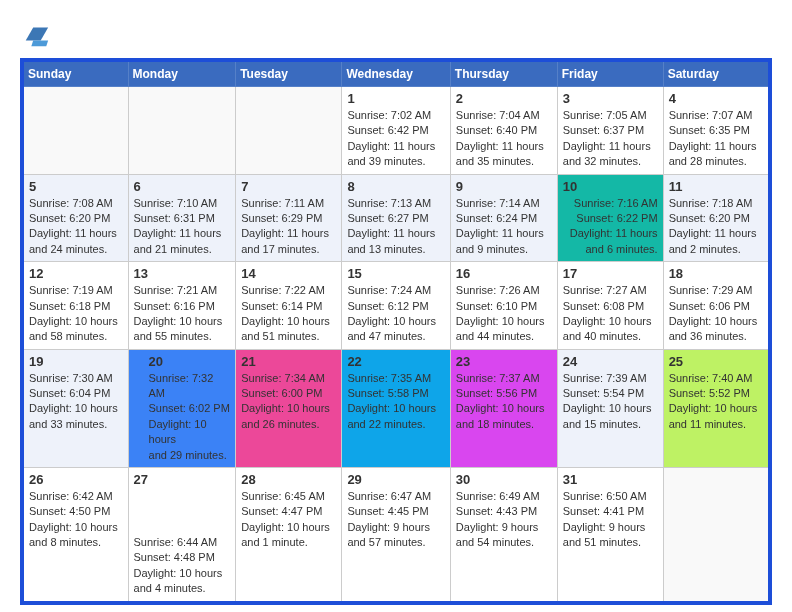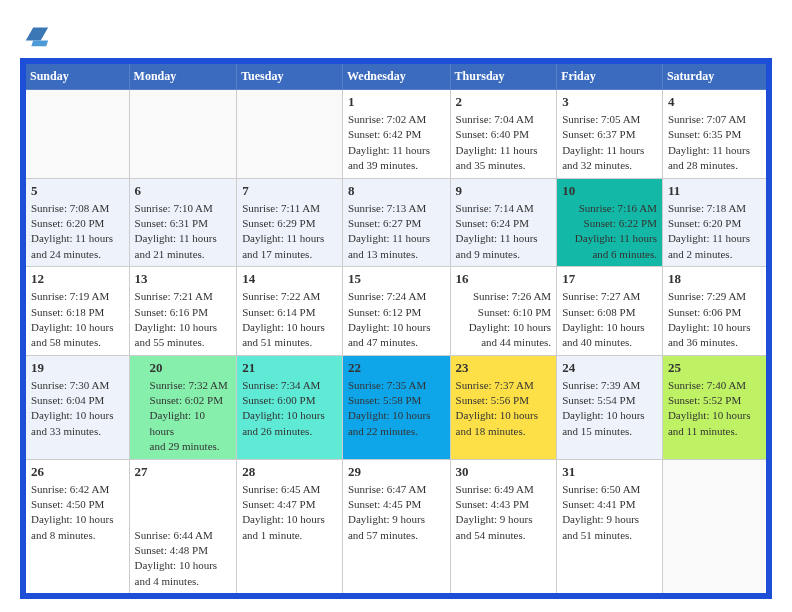--- a/index.html
+++ b/index.html
@@ -45,22 +45,21 @@
       color: #333;
       line-height: 1.1;
     }
     .location {
       font-size: 15px;
       color: #333;
     }
     .calendar {
       width: 100%;
       border-collapse: collapse;
-      border: 6px solid #1d4ed8;
-      font-family: Liberation Serif, serif;
+      border: 4px solid #1d4ed8;
     }
     .calendar th {
       background: #3a6bbf;
       color: #fff;
       font-size: 12px;
       font-weight: bold;
       padding: 5px 4px;
       text-align: left;
       border: 1px solid #5580c8;
     }
@@ -238,21 +237,21 @@
           </td>
           <td>
             <span class="day-num">15</span>
             <div class="day-info" style="white-space: pre-line;">Sunrise: 7:24 AM
 Sunset: 6:12 PM
 Daylight: 10 hours
 and 47 minutes.</div>
           </td>
           <td>
             <span class="day-num">16</span>
-            <div class="day-info" style="white-space: pre-line; text-align: right;">Sunrise: 7:26 AM
+            <div class="day-info" style="white-space: pre-line;">Sunrise: 7:26 AM
 Sunset: 6:10 PM
 Daylight: 10 hours
 and 44 minutes.</div>
           </td>
           <td>
             <span class="day-num">17</span>
             <div class="day-info" style="white-space: pre-line;">Sunrise: 7:27 AM
 Sunset: 6:08 PM
 Daylight: 10 hours
 and 40 minutes.</div>
@@ -266,42 +265,42 @@
           </td>
         </tr>
         <tr>
           <td style="background: rgb(238, 242, 250);">
             <span class="day-num">19</span>
             <div class="day-info" style="white-space: pre-line;">Sunrise: 7:30 AM
 Sunset: 6:04 PM
 Daylight: 10 hours
 and 33 minutes.</div>
           </td>
-          <td style="background: #86efac; padding-left: 20px;">
+          <td style="background: #3b82f6; padding-left: 20px;">
             <span class="day-num">20</span>
             <div class="day-info" style="white-space: pre-line;">Sunrise: 7:32 AM
 Sunset: 6:02 PM
 Daylight: 10 hours
 and 29 minutes.</div>
           </td>
-          <td style="background: #5eead4;">
+          <td style="background: #ec4899;">
             <span class="day-num">21</span>
             <div class="day-info" style="white-space: pre-line;">Sunrise: 7:34 AM
 Sunset: 6:00 PM
 Daylight: 10 hours
 and 26 minutes.</div>
           </td>
           <td style="background: #0ea5e9;">
             <span class="day-num">22</span>
             <div class="day-info" style="white-space: pre-line;">Sunrise: 7:35 AM
 Sunset: 5:58 PM
 Daylight: 10 hours
 and 22 minutes.</div>
           </td>
-          <td style="background: #fde047;">
+          <td style="background: #d946ef;">
             <span class="day-num">23</span>
             <div class="day-info" style="white-space: pre-line;">Sunrise: 7:37 AM
 Sunset: 5:56 PM
 Daylight: 10 hours
 and 18 minutes.</div>
           </td>
           <td style="background: rgb(238, 242, 250);">
             <span class="day-num">24</span>
             <div class="day-info" style="white-space: pre-line;">Sunrise: 7:39 AM
 Sunset: 5:54 PM

